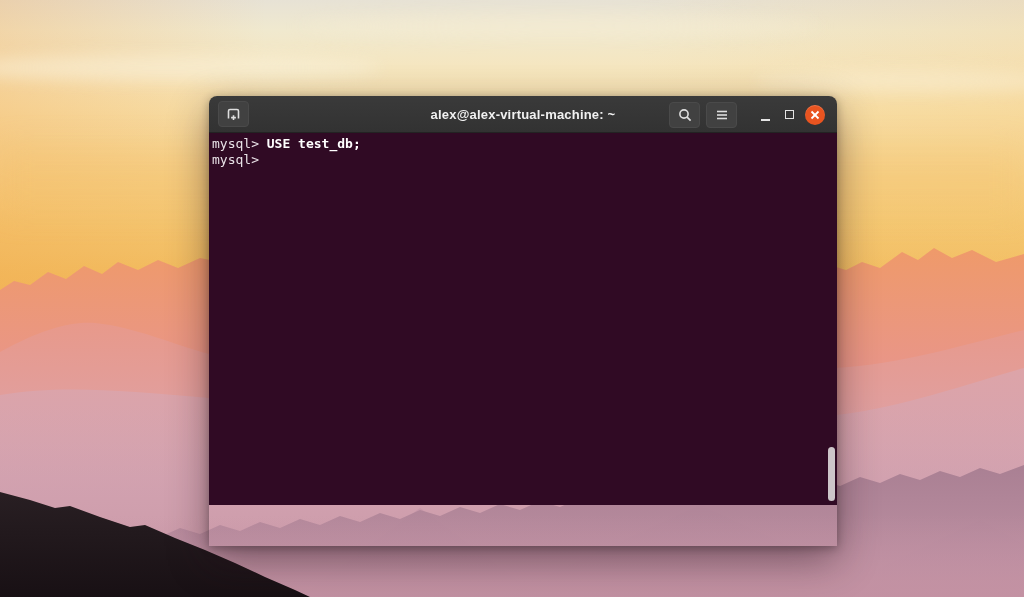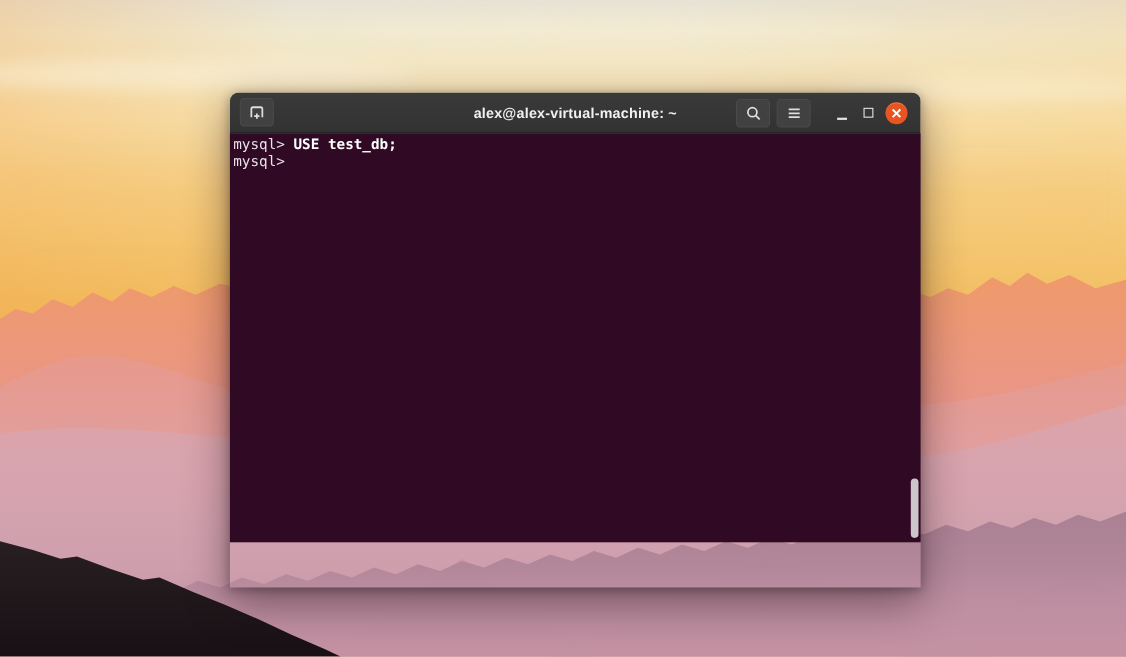--- a/index.html
+++ b/index.html
@@ -19,21 +19,21 @@
   }
   .cloud { position:absolute; border-radius:50%; filter:blur(8px); }
   .cloud.c1 { left:-50px; top:55px; width:430px; height:26px; background:rgba(250,243,221,.55); }
   .cloud.c2 { left:300px; top:16px; width:520px; height:20px; background:rgba(247,238,214,.5); }
   .cloud.c3 { right:-40px; top:70px; width:310px; height:22px; background:rgba(250,242,220,.45); }
   .cloud.c4 { left:0; top:150px; width:1024px; height:60px; background:rgba(246,196,110,.30); filter:blur(16px); border-radius:0; }
   .mountains { position:absolute; inset:0; }
 
   
   .window {
-    position:absolute; left:209px; top:84px; width:628px; height:450px;
+    position:absolute; left:209px; top:96px; width:628px; height:450px;
     border-radius:8px 8px 0 0;
     box-shadow:0 14px 40px rgba(35,15,25,.45), 0 2px 10px rgba(0,0,0,.30);
   }
   .titlebar {
     position:relative; height:37px; background:linear-gradient(180deg,#3a3a3a,#323232);
     border-bottom:1px solid #232323; border-radius:8px 8px 0 0;
     display:flex; align-items:center;
   }
   .tb-btn {
     width:31px; height:26px; margin-left:9px; background:#414141; border:1px solid #4a4a4a;

